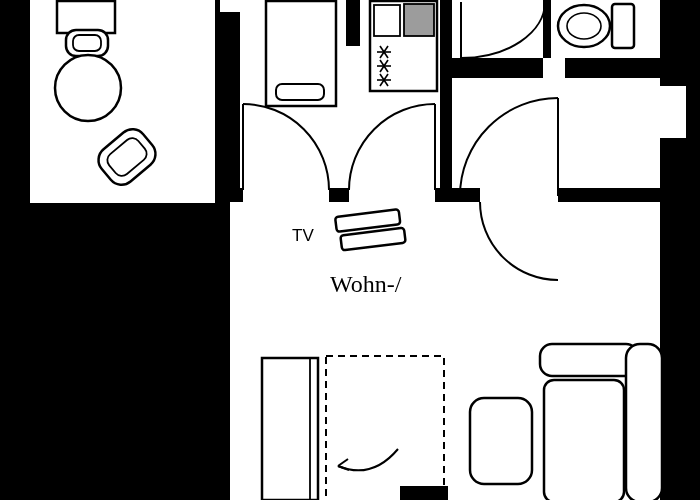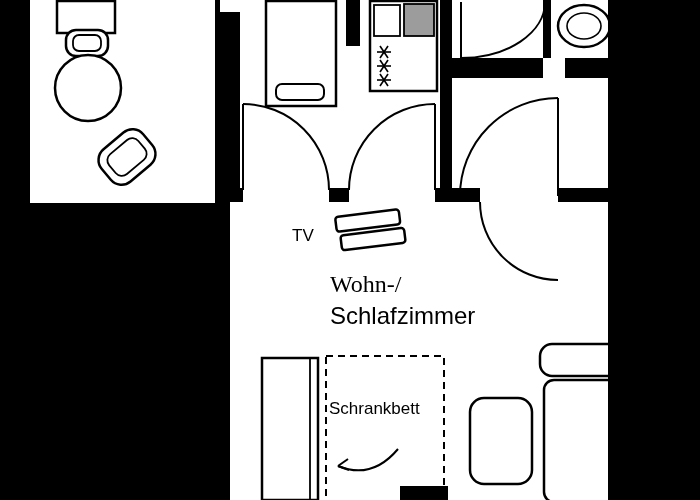--- a/index.html
+++ b/index.html
@@ -1,17 +1,17 @@
 <!DOCTYPE html>
 <html><head>
 <meta charset="utf-8">
 <style>
   html,body{margin:0;padding:0;background:#000;}
   .plan{
-    position:relative;width:608px;height:500px;background:#000;
+    position:relative;width:700px;height:500px;background:#000;
     overflow:hidden;font-family:"Liberation Sans",sans-serif;
   }
   .plan svg{position:absolute;left:0;top:0;}
   .label{position:absolute;color:#000;white-space:nowrap;z-index:5;}
   .label-tv{left:292px;top:226px;font-size:17px;}
   .label-room1{left:330px;top:271px;font-size:24px;font-family:Liberation Serif, serif;}
   .label-room2{left:330px;top:302px;font-size:24px;}
   .label-bed{left:329px;top:399px;font-size:17px;}
 </style>
 </head>
@@ -123,15 +123,13 @@
     </g>
     <g fill="#fff" stroke="#000" stroke-width="2.5">
       <rect x="544" y="380" width="80" height="122" rx="10"></rect>
       <rect x="540" y="344" width="98" height="32" rx="12"></rect>
       <rect x="626" y="344" width="36" height="158" rx="14"></rect>
     </g>
   </svg>
 
   <div class="label label-tv">TV</div>
   <div class="label label-room1">Wohn-/</div>
-  <div class="label label-room2">Schlafzimmer</div>
-  <div class="label label-bed">Schrankbett</div>
 </div>
 
 </body></html>

